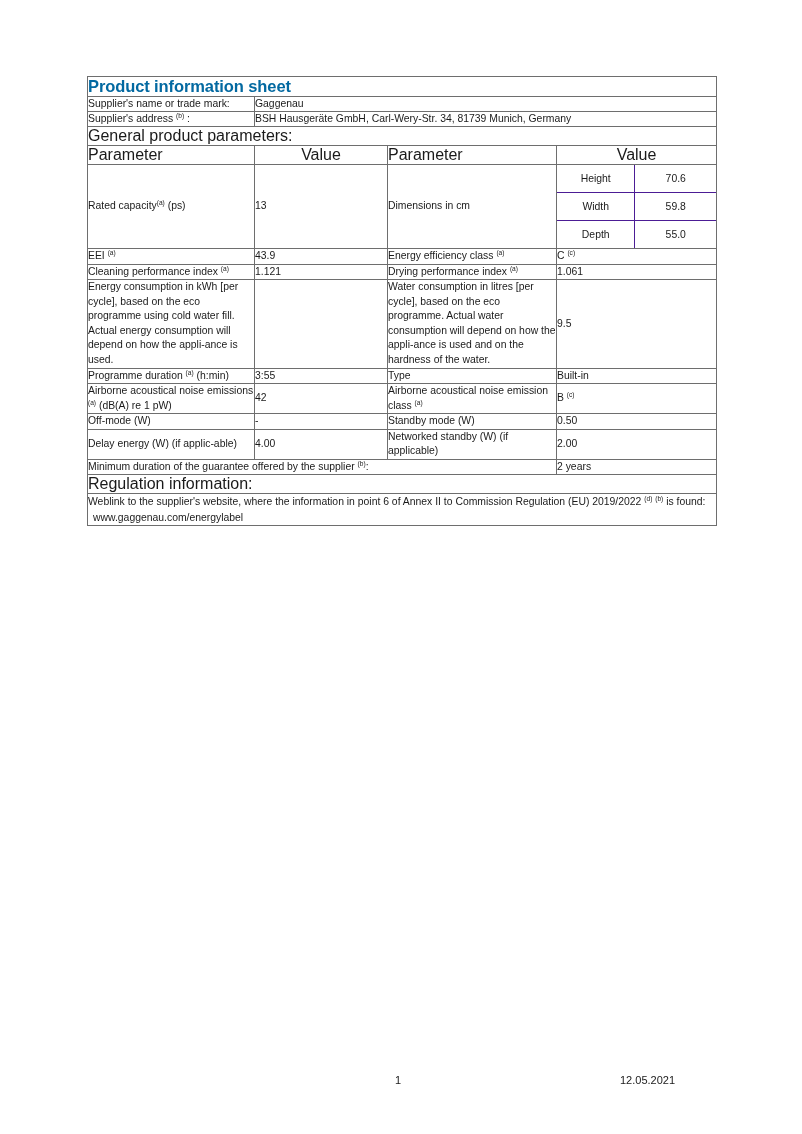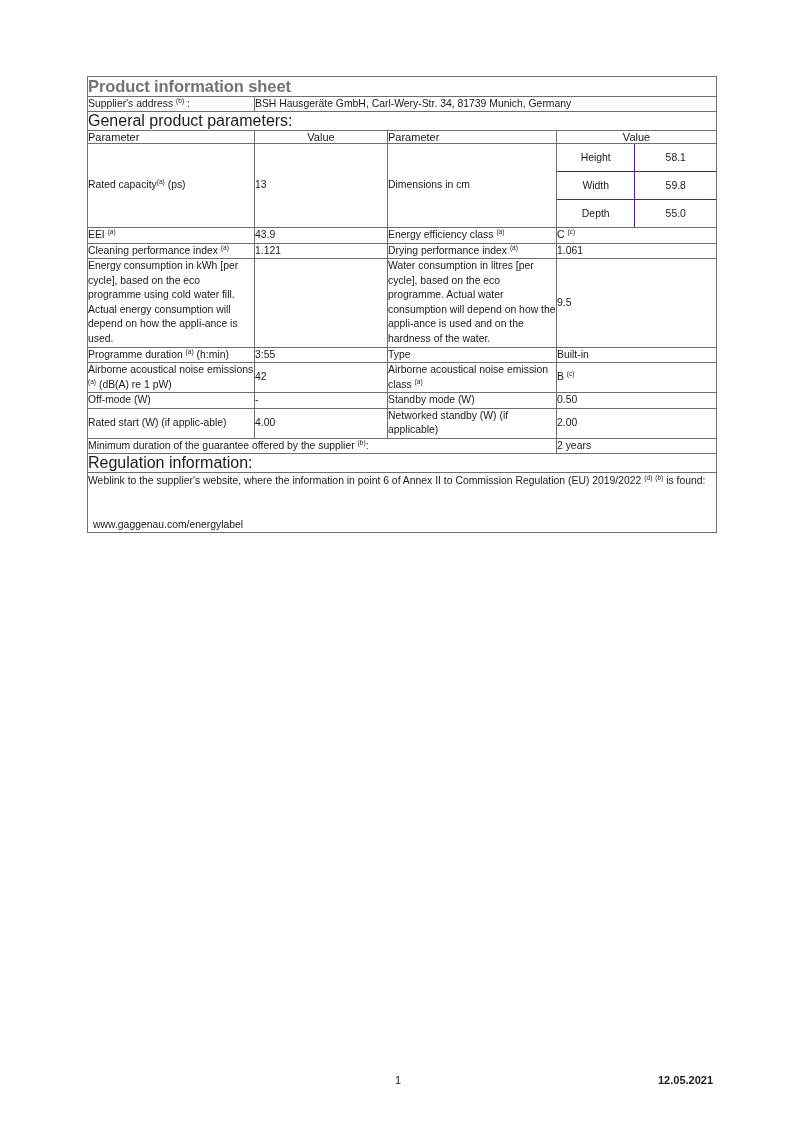--- a/index.html
+++ b/index.html
@@ -38,21 +38,21 @@
 
   
   .title-cell {
     padding: 14px 10px 4px 10px;
     border-bottom: none !important;
   }
   .title-text {
     font-size: 16.5px;
     font-weight: bold;
     letter-spacing: -0.1px;
-    color: #737373;
+    color: #0369a1;
   }
   .subtitle-cell {
     padding: 6px 10px 12px 10px;
     border-top: none !important;
   }
   .subtitle-text {
     font-size: 10.3px;
     color: #1a1a1a;
   }
 
@@ -74,21 +74,21 @@
     line-height: 1.4;
   }
   .num {
     padding: 8px 6px;
     font-size: 10.4px;
     text-align: center;
     line-height: 1.4;
   }
   .hdr {
     padding: 9px 9px;
-    font-size: 11px;
+    font-size: 16px;
   }
   .hdr.center {
     text-align: center;
   }
   .section-cell {
     padding: 9px 9px;
     font-size: 16px;
     font-weight: bold;
   }
 
@@ -117,42 +117,40 @@
   .dims-host { padding: 0 !important; vertical-align: top; }
 
   .weblink-cell {
     padding: 10px 9px 12px 9px;
     font-size: 10.4px;
     line-height: 1.5;
   }
   .weblink-url {
     display: block;
     padding-left: 5px;
-    margin-top: 28px;
   }
 
   
   .footer {
     position: absolute;
     left: 0;
     top: 1074px;
     width: 802px;
     height: 22px;
     font-size: 11px;
   }
   .footer .pageno {
     position: absolute;
     left: 395px;
     top: 0;
   }
   .footer .docdate {
     position: absolute;
-    left: 658px;
+    left: 620px;
     top: 0;
-    font-weight: bold;
   }
 </style>
 </head>
 <body>
 
 <div class="page">
   <table class="sheet">
     <colgroup>
       <col style="width:167px">
       <col style="width:133px">
@@ -160,20 +158,24 @@
       <col style="width:160px">
     </colgroup>
 
     <tbody>
         <tr>
       <td class="title-cell" colspan="4">
         <div class="title-text">Product information sheet</div>
       </td>
     </tr>
 
+    <tr>
+      <td class="lbl">Supplier's name or trade mark:</td>
+      <td class="val" colspan="3">Gaggenau</td>
+    </tr>
 
     <tr>
       <td class="lbl">
         <span>Supplier's address</span>
         <sup>(b)</sup>
         <span>:</span>
       </td>
       <td class="val" colspan="3">BSH Hausgeräte GmbH, Carl-Wery-Str. 34, 81739 Munich, Germany</td>
     </tr>
 
@@ -197,21 +199,21 @@
       <td class="param">Dimensions in cm</td>
       <td class="dims-host">
         <table class="dims">
           <colgroup>
                 <col style="width:49%">
                 <col style="width:51%">
               </colgroup>
           <tbody>
                 <tr>
             <td>Height</td>
-            <td>58.1</td>
+            <td>70.6</td>
           </tr>
           <tr>
             <td>Width</td>
             <td>59.8</td>
           </tr>
           <tr>
             <td>Depth</td>
             <td>55.0</td>
           </tr>
         </tbody>
@@ -273,21 +275,21 @@
     </tr>
 
     <tr>
       <td class="param">Off-mode (W)</td>
       <td class="num">-</td>
       <td class="param">Standby mode (W)</td>
       <td class="num">0.50</td>
     </tr>
 
     <tr>
-      <td class="param">Rated start (W) (if applic-able)</td>
+      <td class="param">Delay energy (W) (if applic-able)</td>
       <td class="num">4.00</td>
       <td class="param">Networked standby (W) (if applicable)</td>
       <td class="num">2.00</td>
     </tr>
 
     <tr>
       <td class="lbl" colspan="3">
         <span>Minimum duration of the guarantee offered by the supplier</span> <sup>(b)</sup><span>:</span>
       </td>
       <td class="val">2 years</td>

